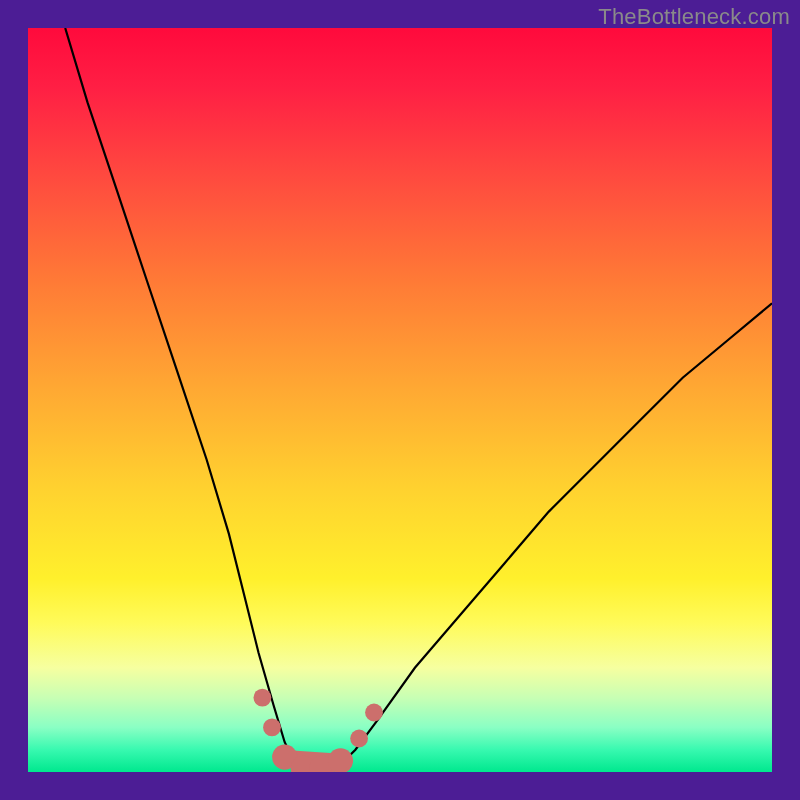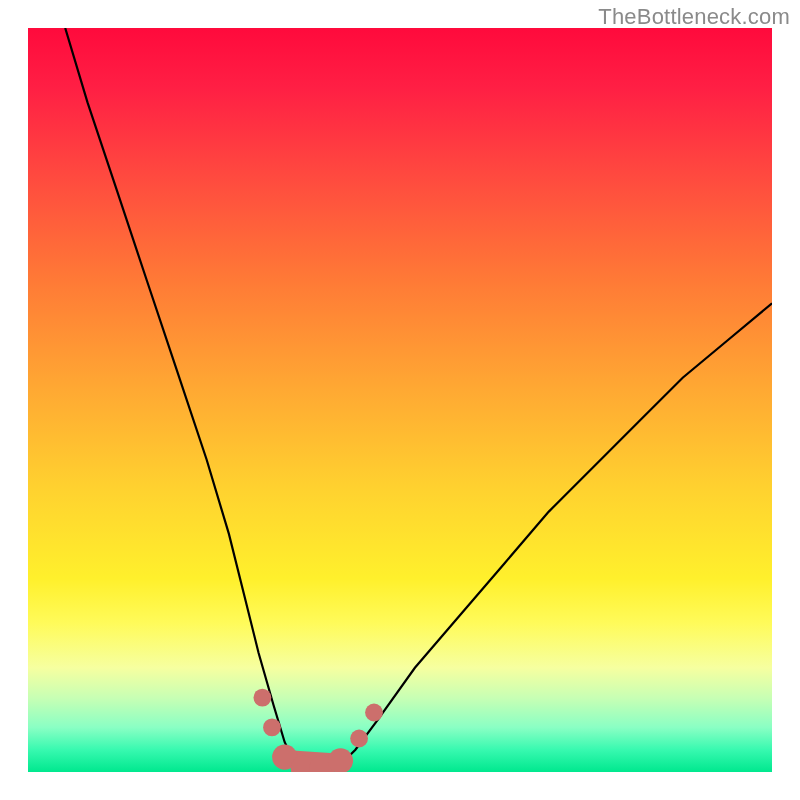--- a/index.html
+++ b/index.html
@@ -9,21 +9,21 @@
     height: 800px;
     background: #000;
     overflow: hidden;
   }
   .frame {
     position: absolute;
     left: 0;
     top: 0;
     width: 800px;
     height: 800px;
-    background: #ffffff;
+    background: #4c1d95;
   }
   .plot-area {
     position: absolute;
     left: 28px;
     top: 28px;
     width: 744px;
     height: 744px;
     
     background: linear-gradient(
       to bottom,

